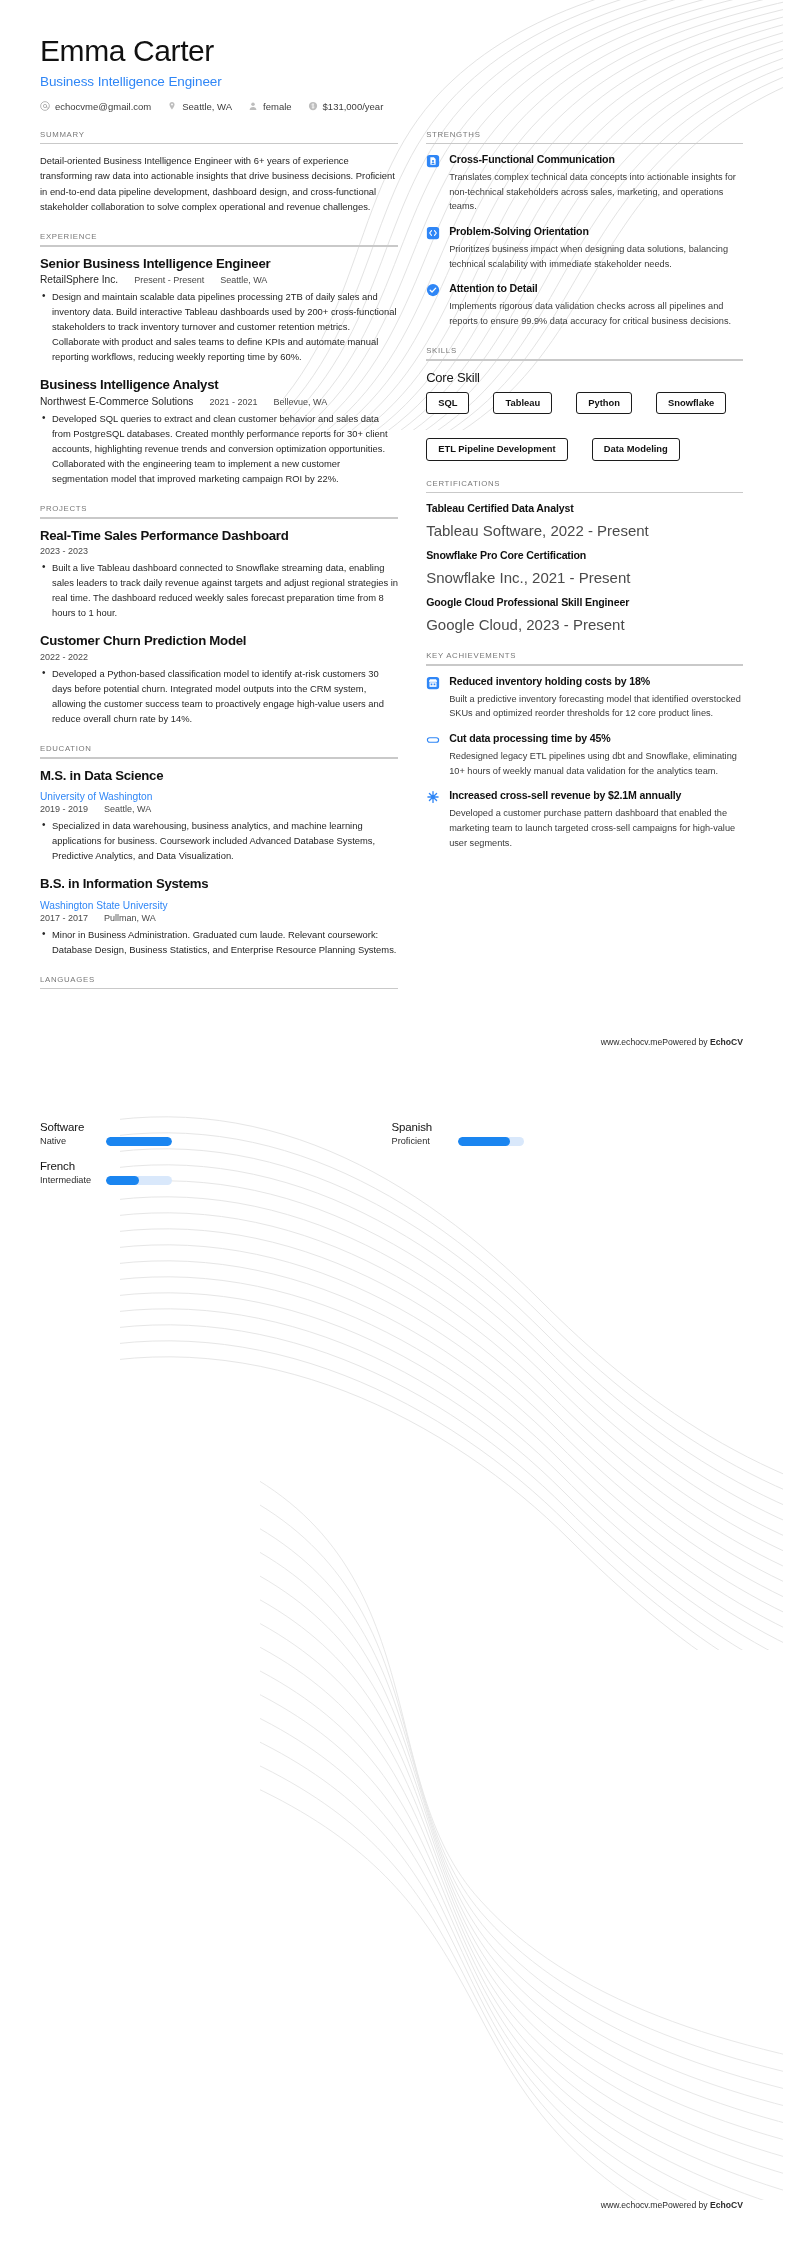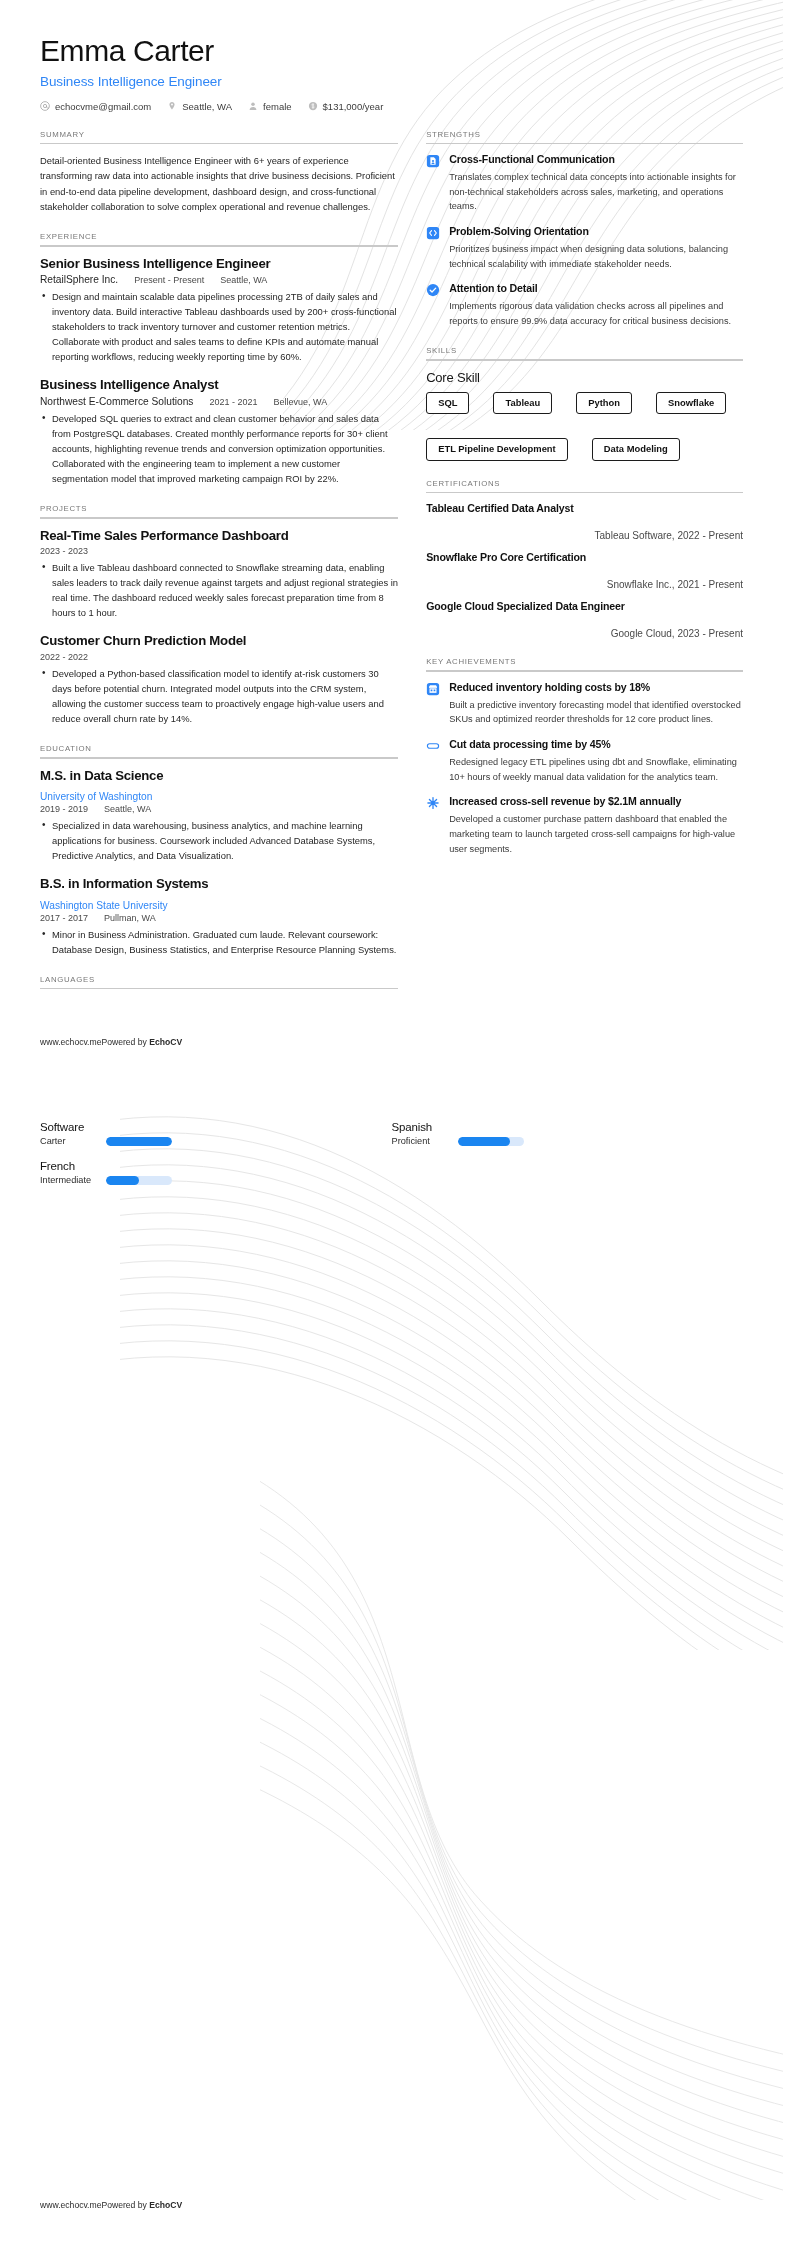--- a/index.html
+++ b/index.html
@@ -225,24 +225,23 @@
   
   .cert { margin-bottom: 10px; }
   .cert:last-child { margin-bottom: 0; }
   .cert-name {
     font-size: 10.6px;
     font-weight: 700;
     color: #111;
     letter-spacing: -0.15px;
   }
   .cert-meta {
-    margin-top: 16px;
-    font-size: 10px;
+    margin-top: 8px;
+    font-size: 15px;
     color: #4a4a4a;
-    text-align: right;
   }
 
   
   .lang-grid {
     display: flex;
     flex-wrap: wrap;
     margin-top: 4px;
   }
   .lang-item { width: 50%; margin-bottom: 14px; }
   .lang-name {
@@ -275,21 +274,21 @@
     border-radius: 5px;
     background: #1a85f0;
     display: block;
   }
 
   
   .footer {
     position: relative;
     z-index: 3;
     display: flex;
-    justify-content: flex-start;
+    justify-content: flex-end;
     align-items: center;
     padding: 0 40px;
     font-size: 8.6px;
     color: #2b2b2b;
   }
   .footer .brand b { font-weight: 700; }
   .footer-1 { margin-top: 30px; }
 
   .page-break { height: 40px; }
 
@@ -590,21 +589,21 @@
 
           <div class="cert">
             <div class="cert-name">Tableau Certified Data Analyst</div>
             <div class="cert-meta">Tableau Software, 2022 - Present</div>
           </div>
           <div class="cert">
             <div class="cert-name">Snowflake Pro Core Certification</div>
             <div class="cert-meta">Snowflake Inc., 2021 - Present</div>
           </div>
           <div class="cert">
-            <div class="cert-name">Google Cloud Specialized Data Engineer</div>
+            <div class="cert-name">Google Cloud Professional Skill Engineer</div>
             <div class="cert-meta">Google Cloud, 2023 - Present</div>
           </div>
         </div>
 
         <div class="section">
           <div class="sec-title">KEY ACHIEVEMENTS</div>
           <div class="sec-rule"></div>
 
           <div class="feat">
             <span class="feat-icon">
@@ -660,21 +659,21 @@
   </div>
 
   <div class="page-break"></div>
 
   <div class="page2">
     <div class="lang-grid">
 
       <div class="lang-item">
         <div class="lang-name">Software</div>
         <div class="lang-row">
-          <span class="lang-level">Carter</span>
+          <span class="lang-level">Native</span>
           <span class="lang-bar">
               <span style="width:100%"></span>
             </span>
         </div>
       </div>
 
       <div class="lang-item">
         <div class="lang-name">Spanish</div>
         <div class="lang-row">
           <span class="lang-level">Proficient</span>

